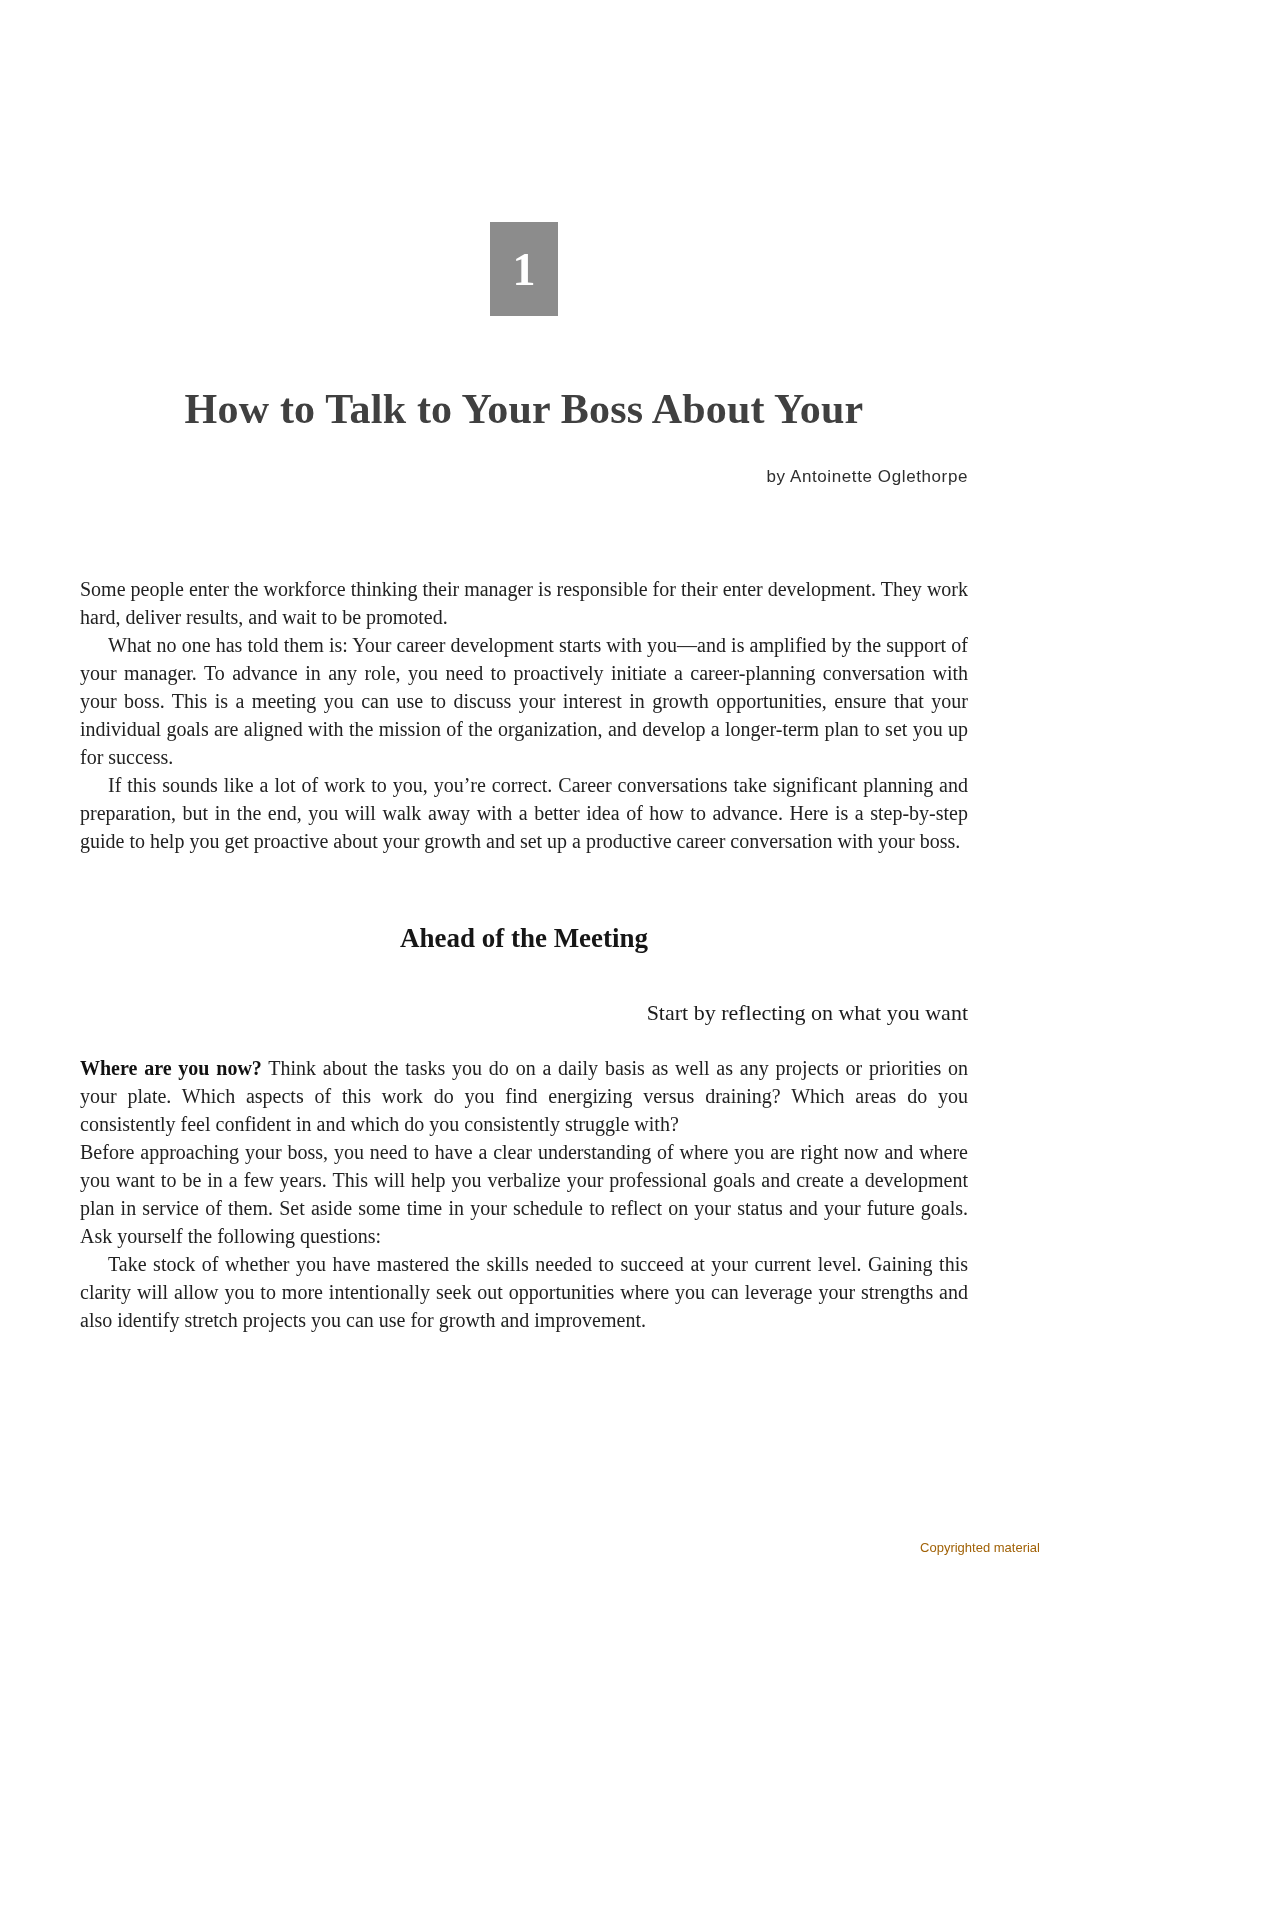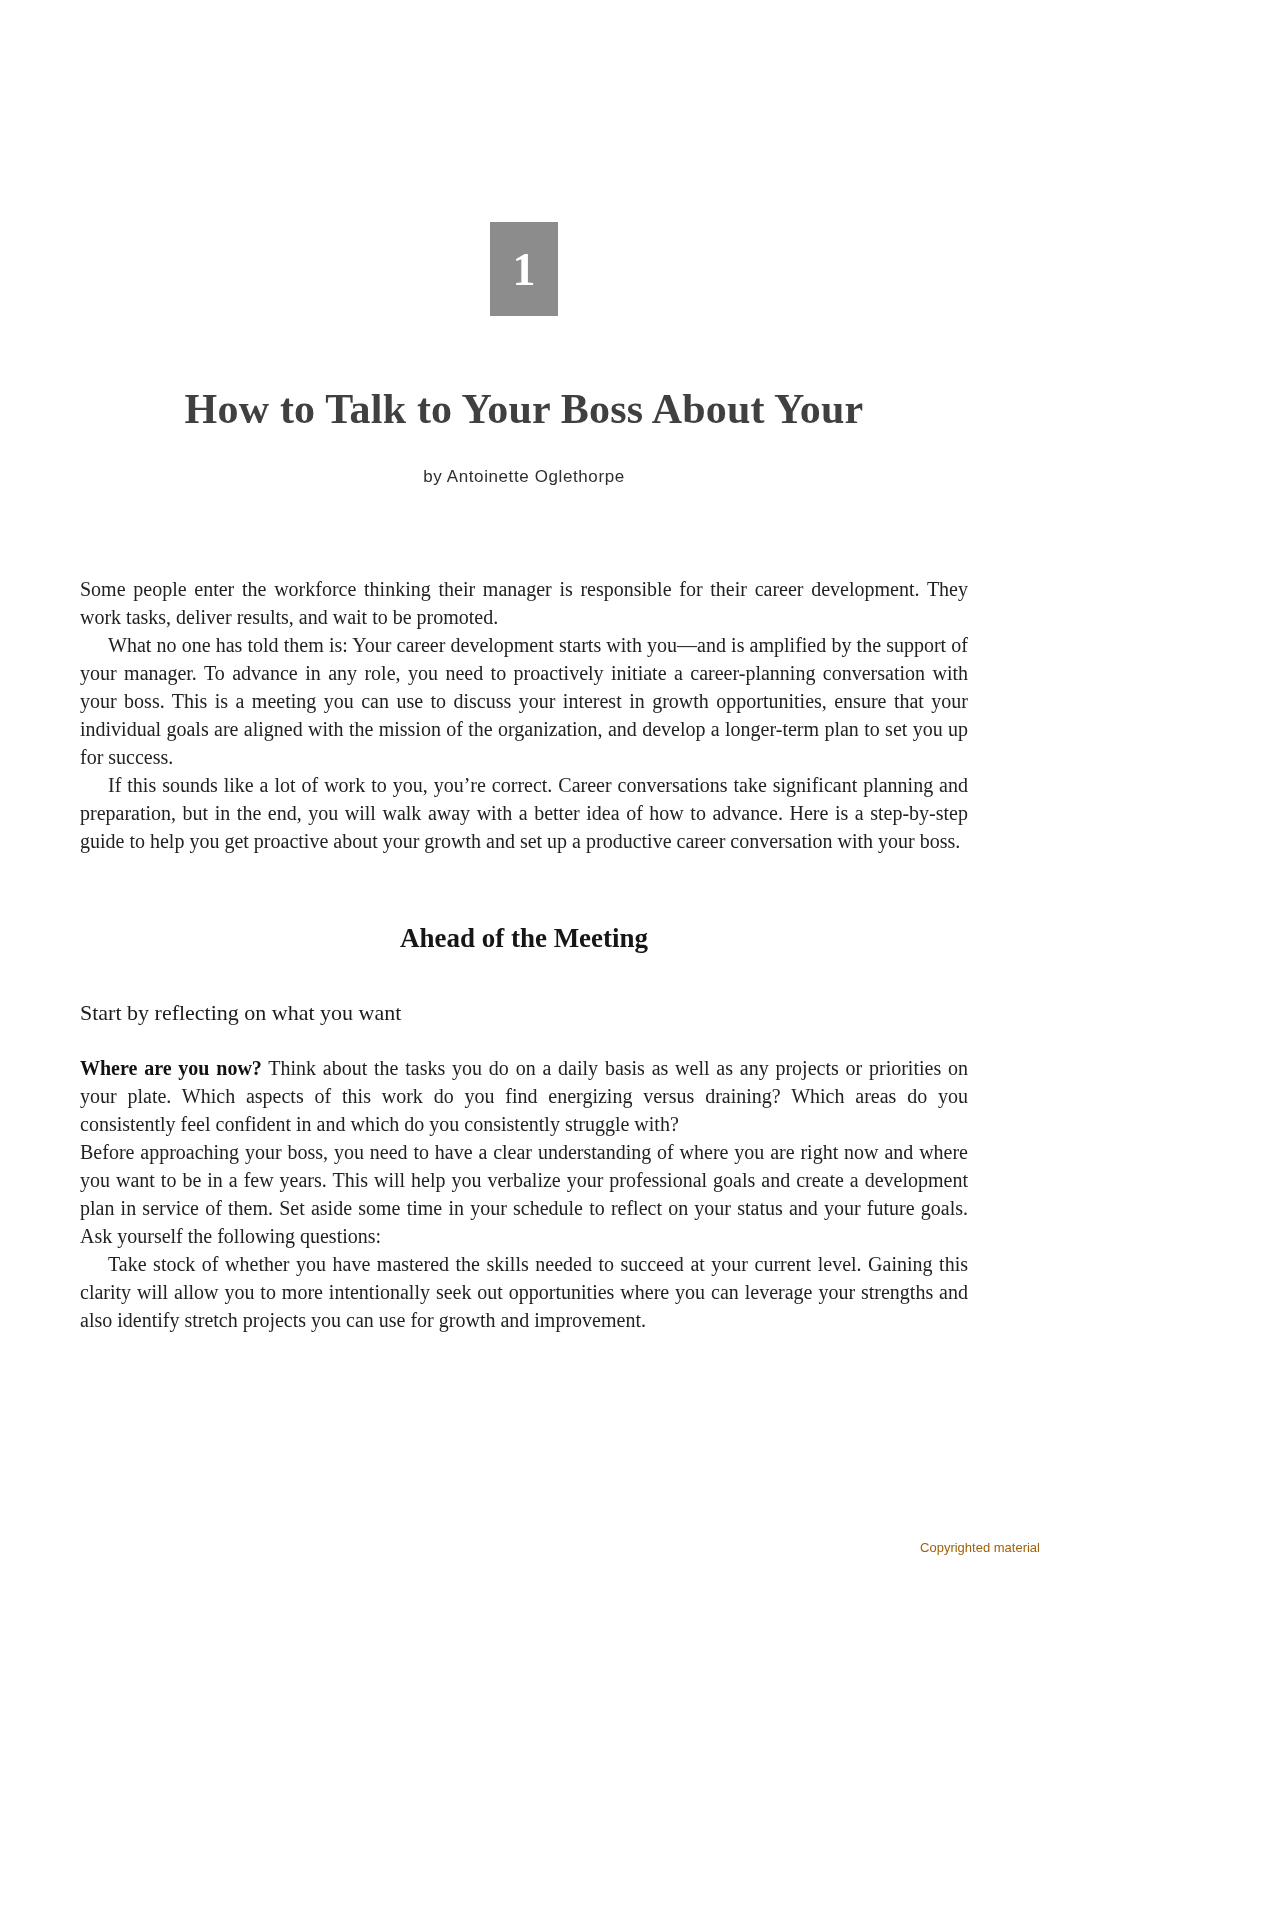--- a/index.html
+++ b/index.html
@@ -37,21 +37,21 @@
     margin-top: 66px;
     text-align: center;
     font-size: 42px;
     line-height: 1.3;
     font-weight: bold;
     color: #404040;
     letter-spacing: 0.2px;
   }
   .byline {
     margin-top: 30px;
-    text-align: center;
+    text-align: right;
     font-family: "Liberation Sans", sans-serif;
     font-size: 17px;
     letter-spacing: 0.6px;
     color: #2e2e2e;
   }
   .intro-block {
     margin-top: 88px;
   }
   .para {
     font-size: 20px;
@@ -67,21 +67,21 @@
   .section-heading {
     margin-top: 68px;
     text-align: center;
     font-size: 27px;
     font-weight: bold;
     color: #161616;
   }
   .subsection-heading {
     margin-top: 46px;
     margin-bottom: 28px;
-    text-align: left;
+    text-align: right;
     font-size: 22px;
     font-weight: normal;
     color: #1c1c1c;
   }
   .q-para {
     margin-top: 28px;
   }
   .q-lead {
     font-weight: bold;
     color: #111111;
@@ -105,21 +105,21 @@
       <span>1</span>
     </div>
 
     <h1 class="title">
       <span>How to Talk to Your Boss About Your</span><br>
     </h1>
 
     <div class="byline">by Antoinette Oglethorpe</div>
 
     <div class="intro-block">
-      <p class="para no-indent">Some people enter the workforce thinking their manager is responsible for their career development. They work tasks, deliver results, and wait to be promoted.</p>
+      <p class="para no-indent">Some people enter the workforce thinking their manager is responsible for their enter development. They work hard, deliver results, and wait to be promoted.</p>
       <p class="para">What no one has told them is: Your career development starts with you—and is amplified by the support of your manager. To advance in any role, you need to proactively initiate a career-planning conversation with your boss. This is a meeting you can use to discuss your interest in growth opportunities, ensure that your individual goals are aligned with the mission of the organization, and develop a longer-term plan to set you up for success.</p>
       <p class="para">If this sounds like a lot of work to you, you’re correct. Career conversations take significant planning and preparation, but in the end, you will walk away with a better idea of how to advance. Here is a step-by-step guide to help you get proactive about your growth and set up a productive career conversation with your boss.</p>
     </div>
 
     <h2 class="section-heading">Ahead of the Meeting</h2>
 
     <h3 class="subsection-heading">Start by reflecting on what you want</h3>
 
     <p class="para no-indent q-para">
       <span class="q-lead">Where are you now?</span>

